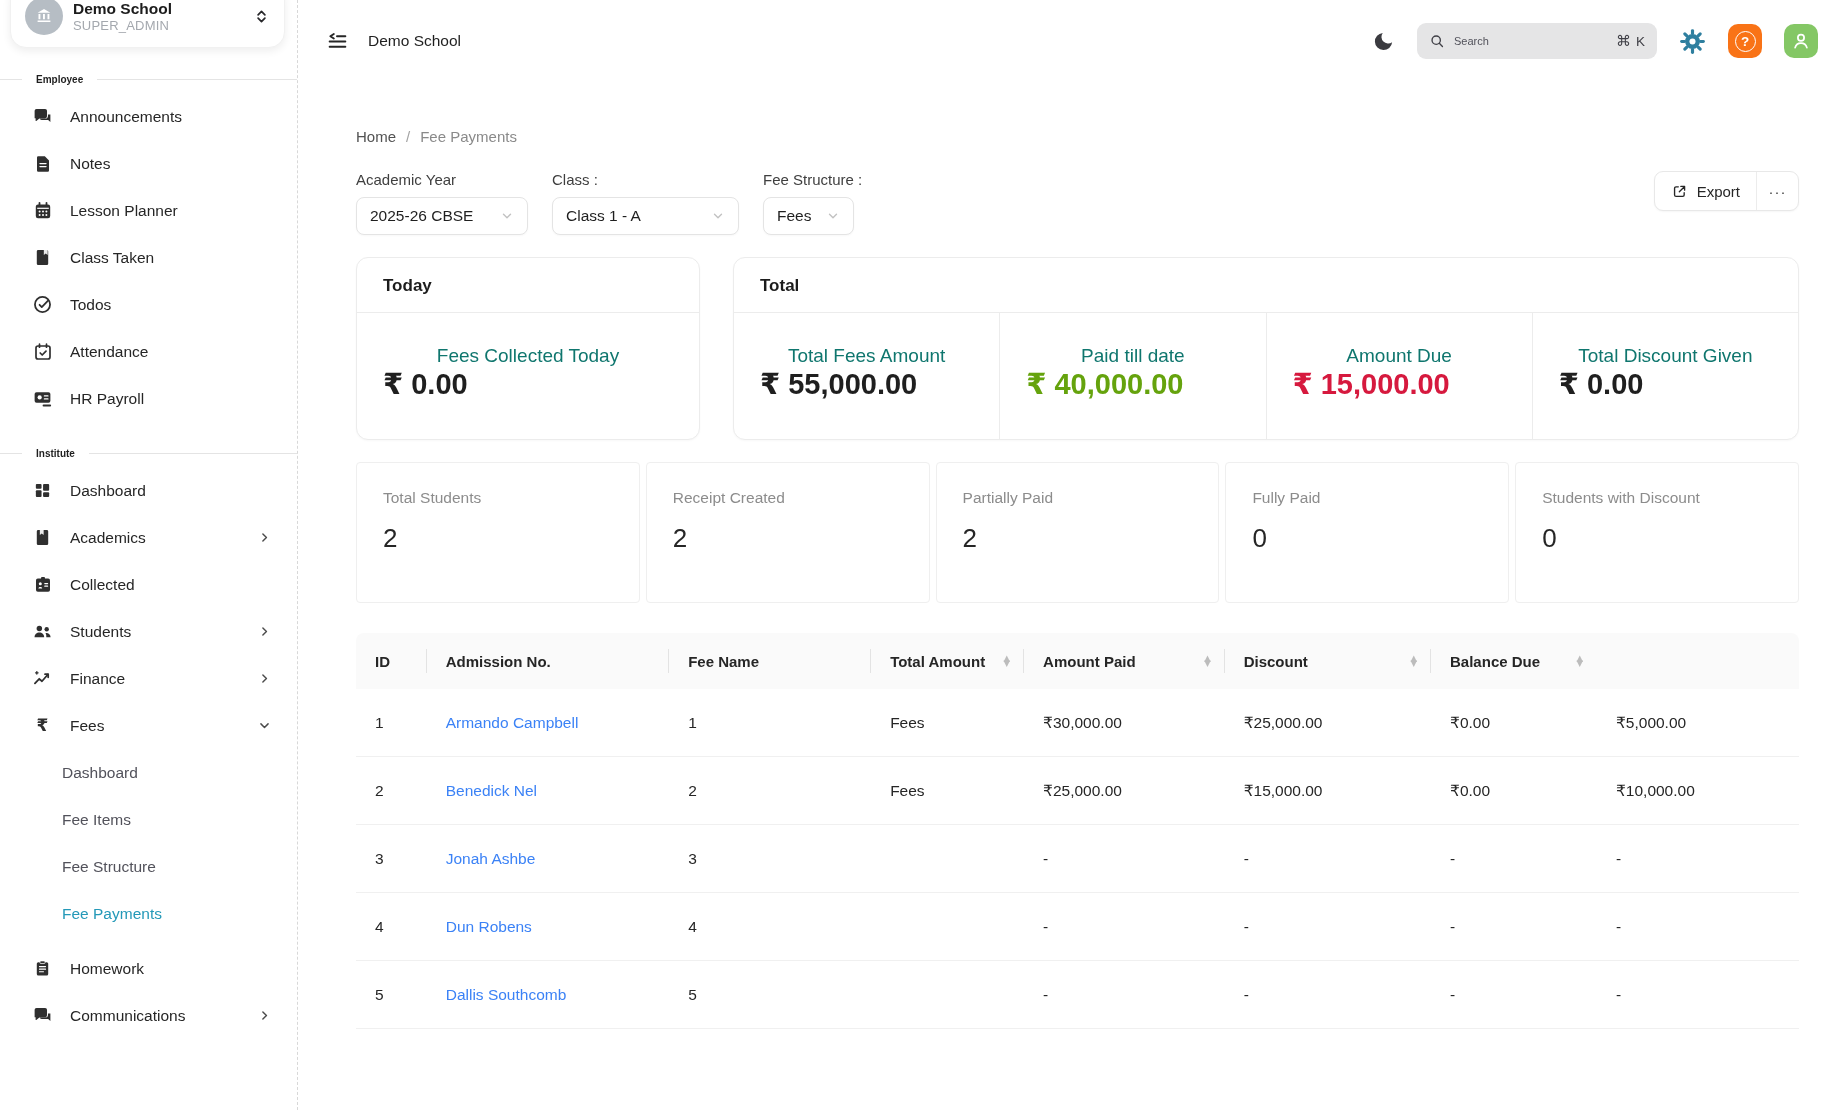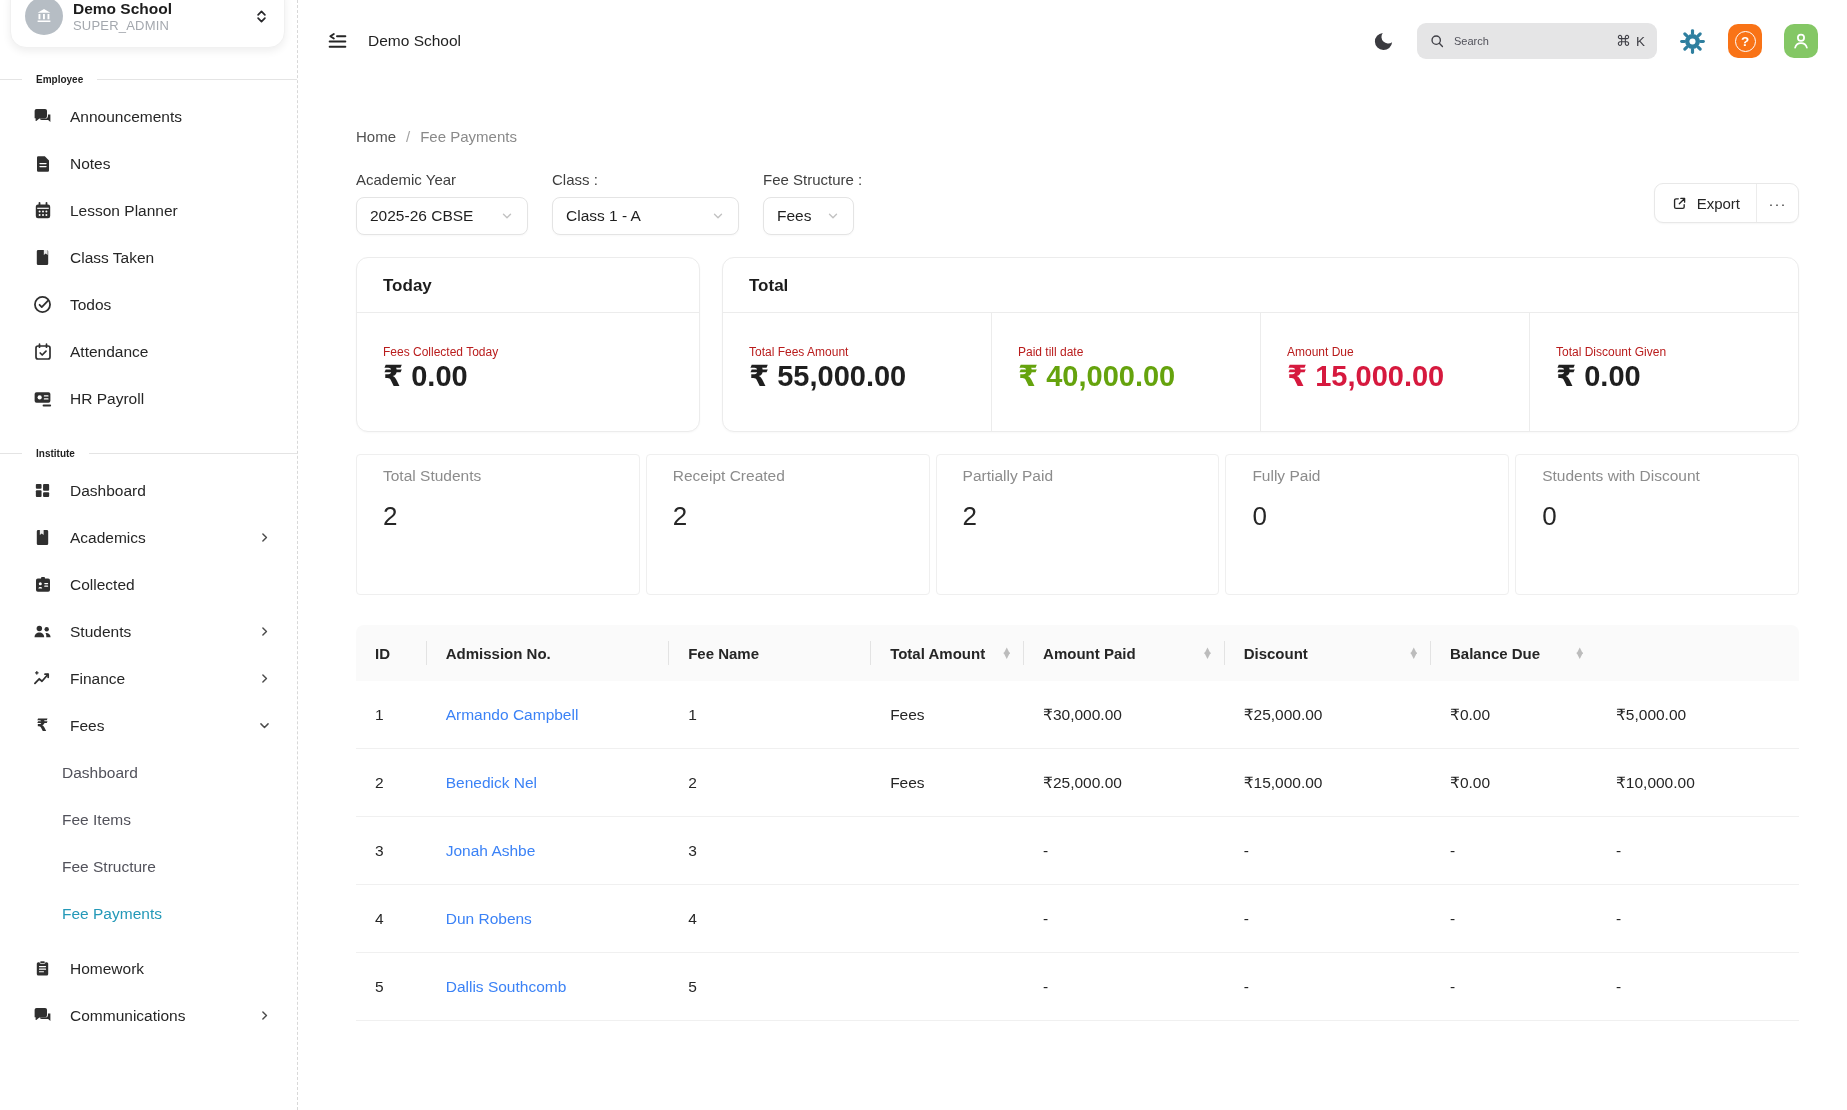--- a/index.html
+++ b/index.html
@@ -55,55 +55,55 @@
   .gear-btn { display:flex; cursor:pointer; }
 
   
   .content { padding:30px 48px 0 58px; }
   .page-title { font-size:30px; font-weight:700; color:#171717; letter-spacing:-.3px; margin-top:4px; }
   .breadcrumb { display:flex; align-items:center; gap:10px; margin-top:16px; font-size:15px; }
   .bc-home { color:#525252; cursor:pointer; }
   .bc-sep { color:#a3a3a3; }
   .bc-cur { color:#8a8a8a; }
 
-  .filters { display:flex; align-items:center; gap:24px; margin-top:26px; }
+  .filters { display:flex; align-items:flex-start; gap:24px; margin-top:26px; }
   .fgroup .flabel { font-size:15px; color:#3f3f3f; margin-bottom:9px; }
   .select { height:38px; border:1px solid #e4e4e4; border-radius:8px; background:#fff;
     display:flex; align-items:center; justify-content:space-between; padding:16px 13px;
     font-size:15.5px; font-weight:500; color:#1f1f1f; cursor:pointer;
     box-shadow:0 1px 2px rgba(0,0,0,.03); gap:12px; }
   .select .sel-chev { color:#c2c2c2; display:flex; }
   .w-ay { width:172px; } .w-class { width:187px; } .w-fee { width:91px; }
   .actions { margin-left:auto; display:flex; border:1px solid #e8e8e8; border-radius:9px;
     overflow:hidden; background:#fff; box-shadow:0 1px 2px rgba(0,0,0,.04); }
   .export-btn { display:flex; align-items:center; gap:9px; height:38px; padding:0 16px;
     font-size:15px; font-weight:500; color:#262626; cursor:pointer; }
   .more-btn { width:42px; height:38px; border-left:1px solid #ececec; display:flex;
     align-items:center; justify-content:center; font-size:15px; letter-spacing:1px;
     color:#404040; cursor:pointer; }
 
-  .cards-row { display:flex; gap:22px; margin-top:22px; }
+  .cards-row { display:flex; gap:33px; margin-top:22px; }
   .card { background:#fff; border:1px solid #ececec; border-radius:12px;
     box-shadow:0 1px 2px rgba(0,0,0,.03); }
   .card-head { padding:18px 26px 16px; font-size:17px; font-weight:700; color:#1c1c1c;
     border-bottom:1px solid #ececec; }
   .today-card { width:344px; flex:0 0 344px; }
   .total-card { flex:1; }
   .card-body { padding:32px 26px 38px; }
-  .stat-label { font-size:12px; color:#b91c1c; }
+  .stat-label { font-size:19px; color:#0f766e;text-align:center; }
   .stat-value { font-size:29px; font-weight:600; color:#1f1f1f; margin-top:0; }
   .total-body { display:flex; }
   .total-col { flex:1; padding:32px 26px 38px; }
   .total-col + .total-col { border-left:1px solid #ececec; }
   .stat-value.green { color:#65a30d; }
   .stat-value.red { color:#d6193e; }
 
   .summary { display:flex; gap:6px; margin-top:22px; }
   .sum-card { flex:1; background:#fff; border:1px solid #efefef; border-radius:4px;
-    min-height:141px; padding:12px 26px; }
+    min-height:141px; padding:26px 26px; }
   .sum-label { font-size:15.5px; color:#8c8c8c; }
   .sum-value { font-size:26px; font-weight:500; color:#262626; margin-top:16px; }
 
   
   .table { margin-top:30px; }
   .cols { display:grid;
     grid-template-columns:4.9fr 16.8fr 14fr 10.6fr 13.9fr 14.3fr 11.5fr 14fr; }
   .thead { background:#fafafa; border-radius:8px 8px 0 0; height:56px; }
   .th { display:flex; align-items:center; padding:0 14px 0 19px; font-size:15px;
     font-weight:600; color:#262626; position:relative; }

